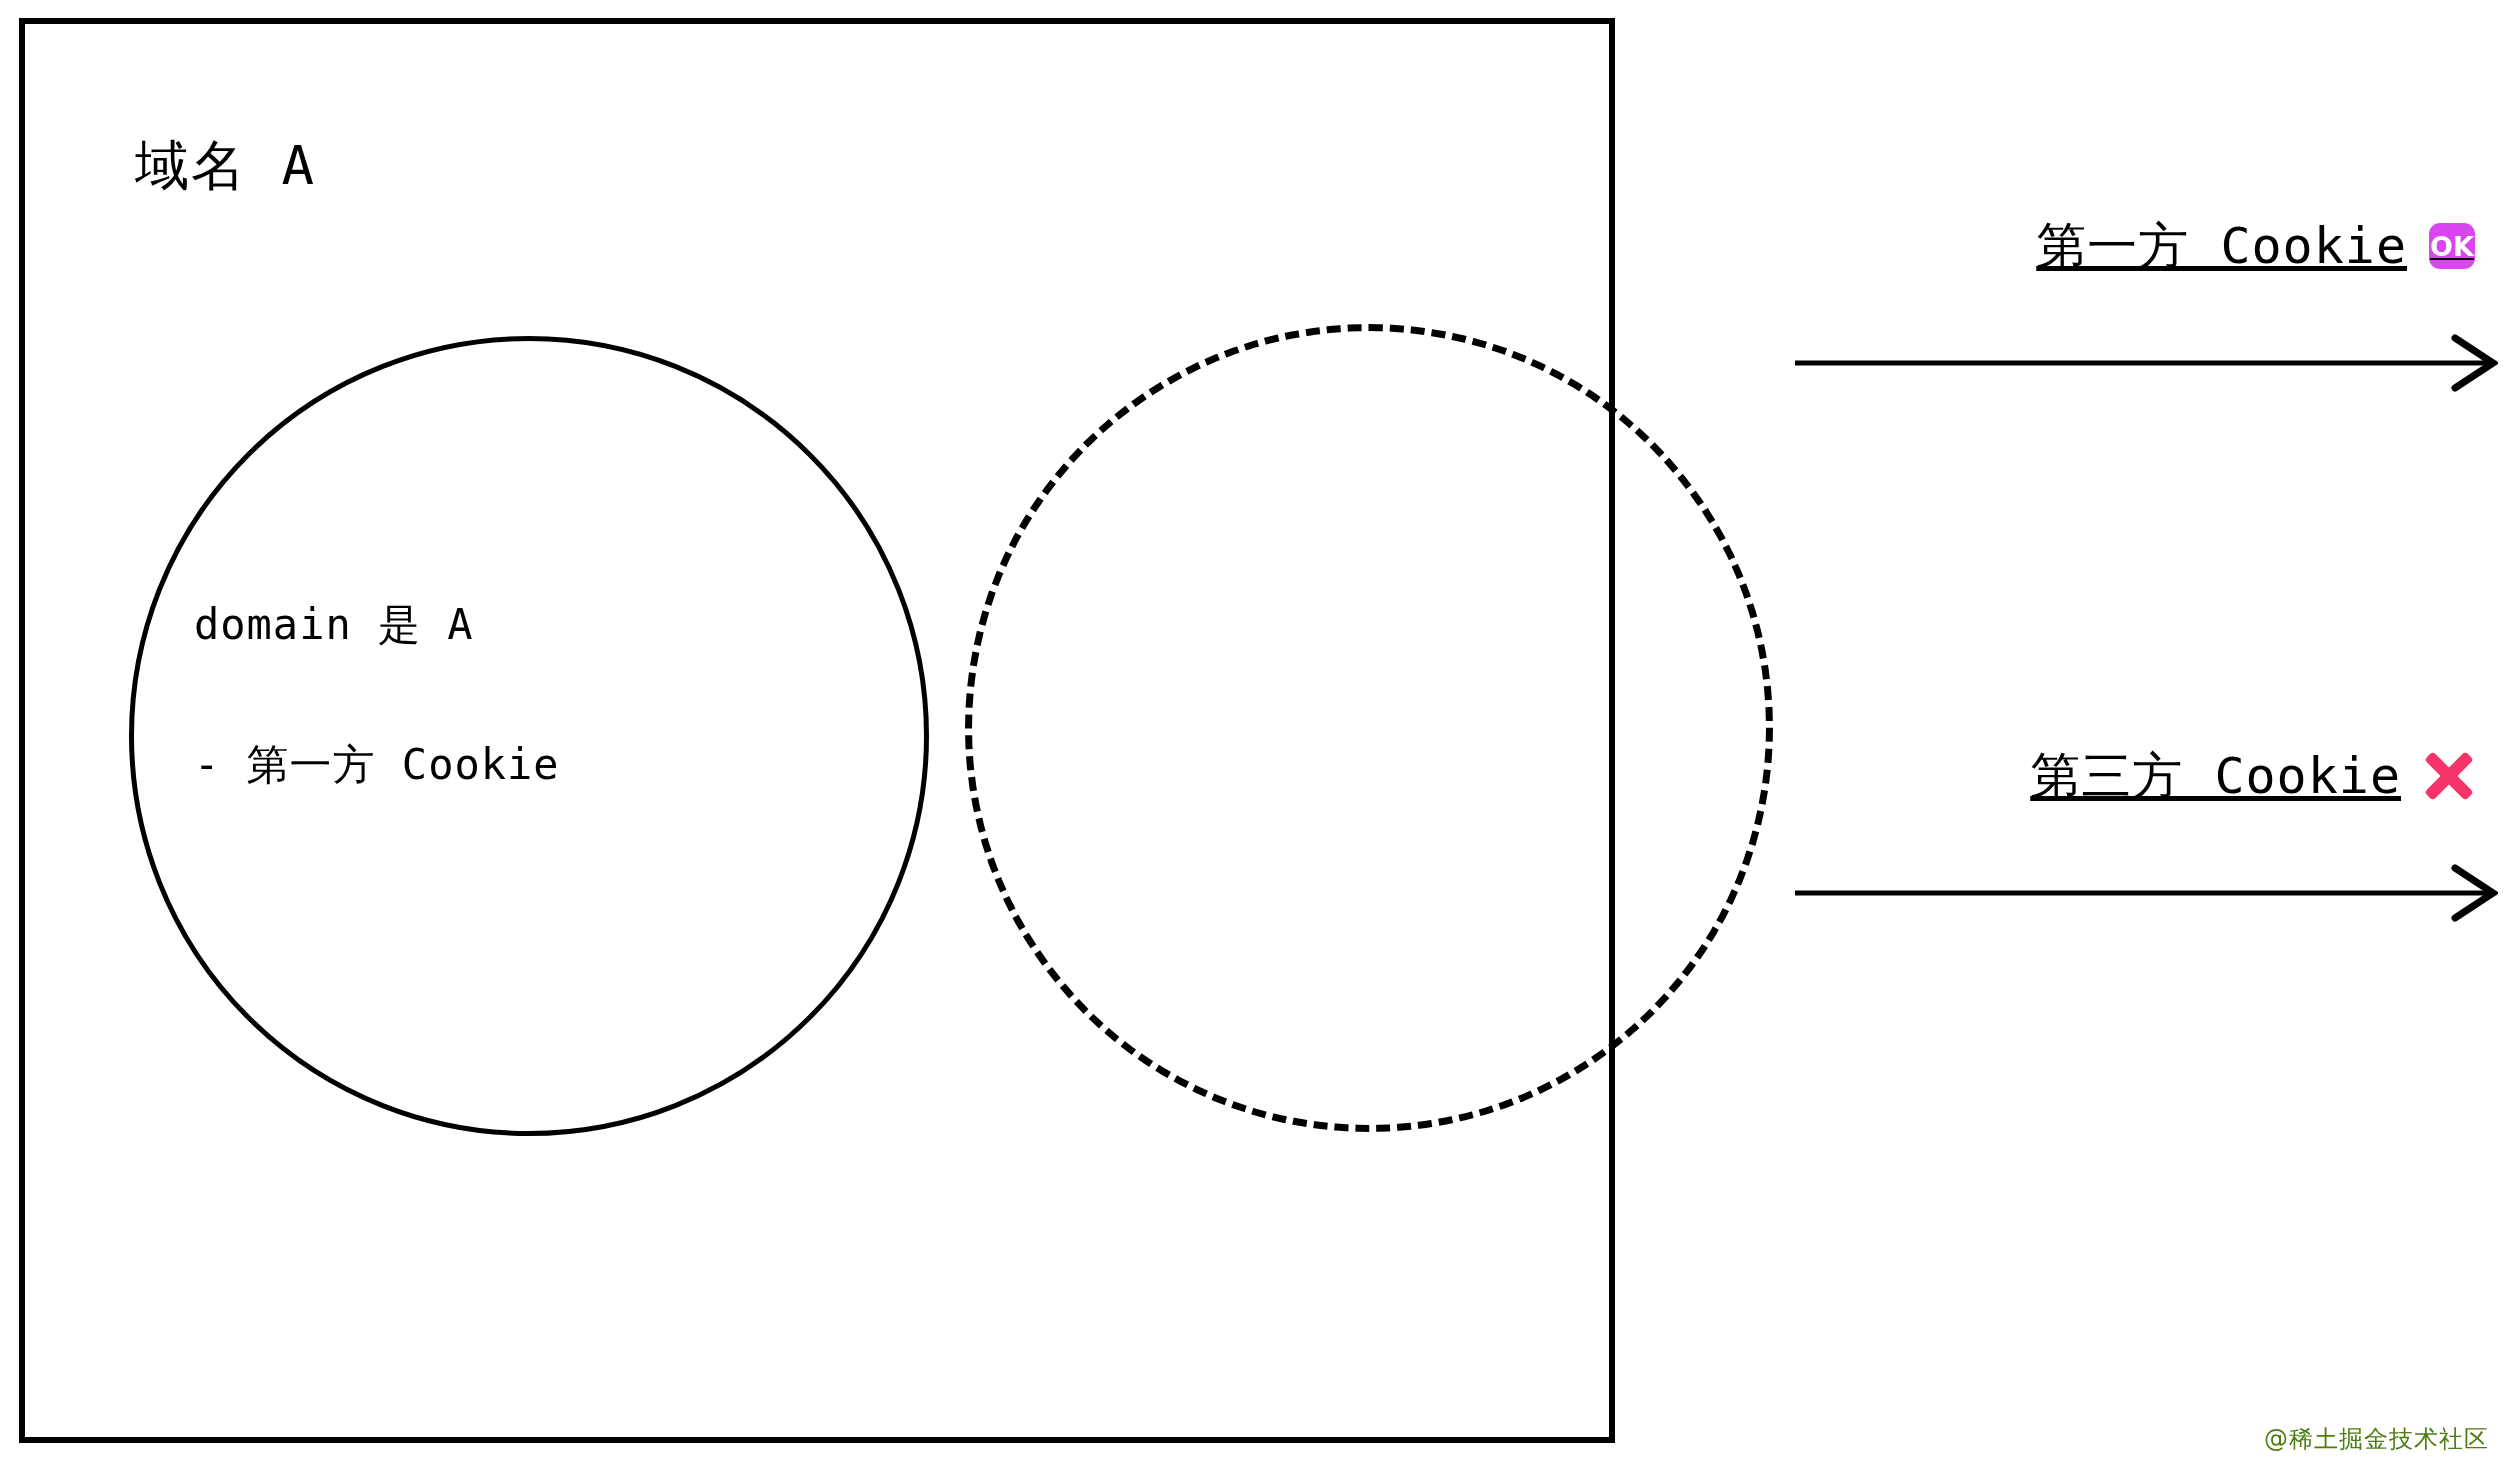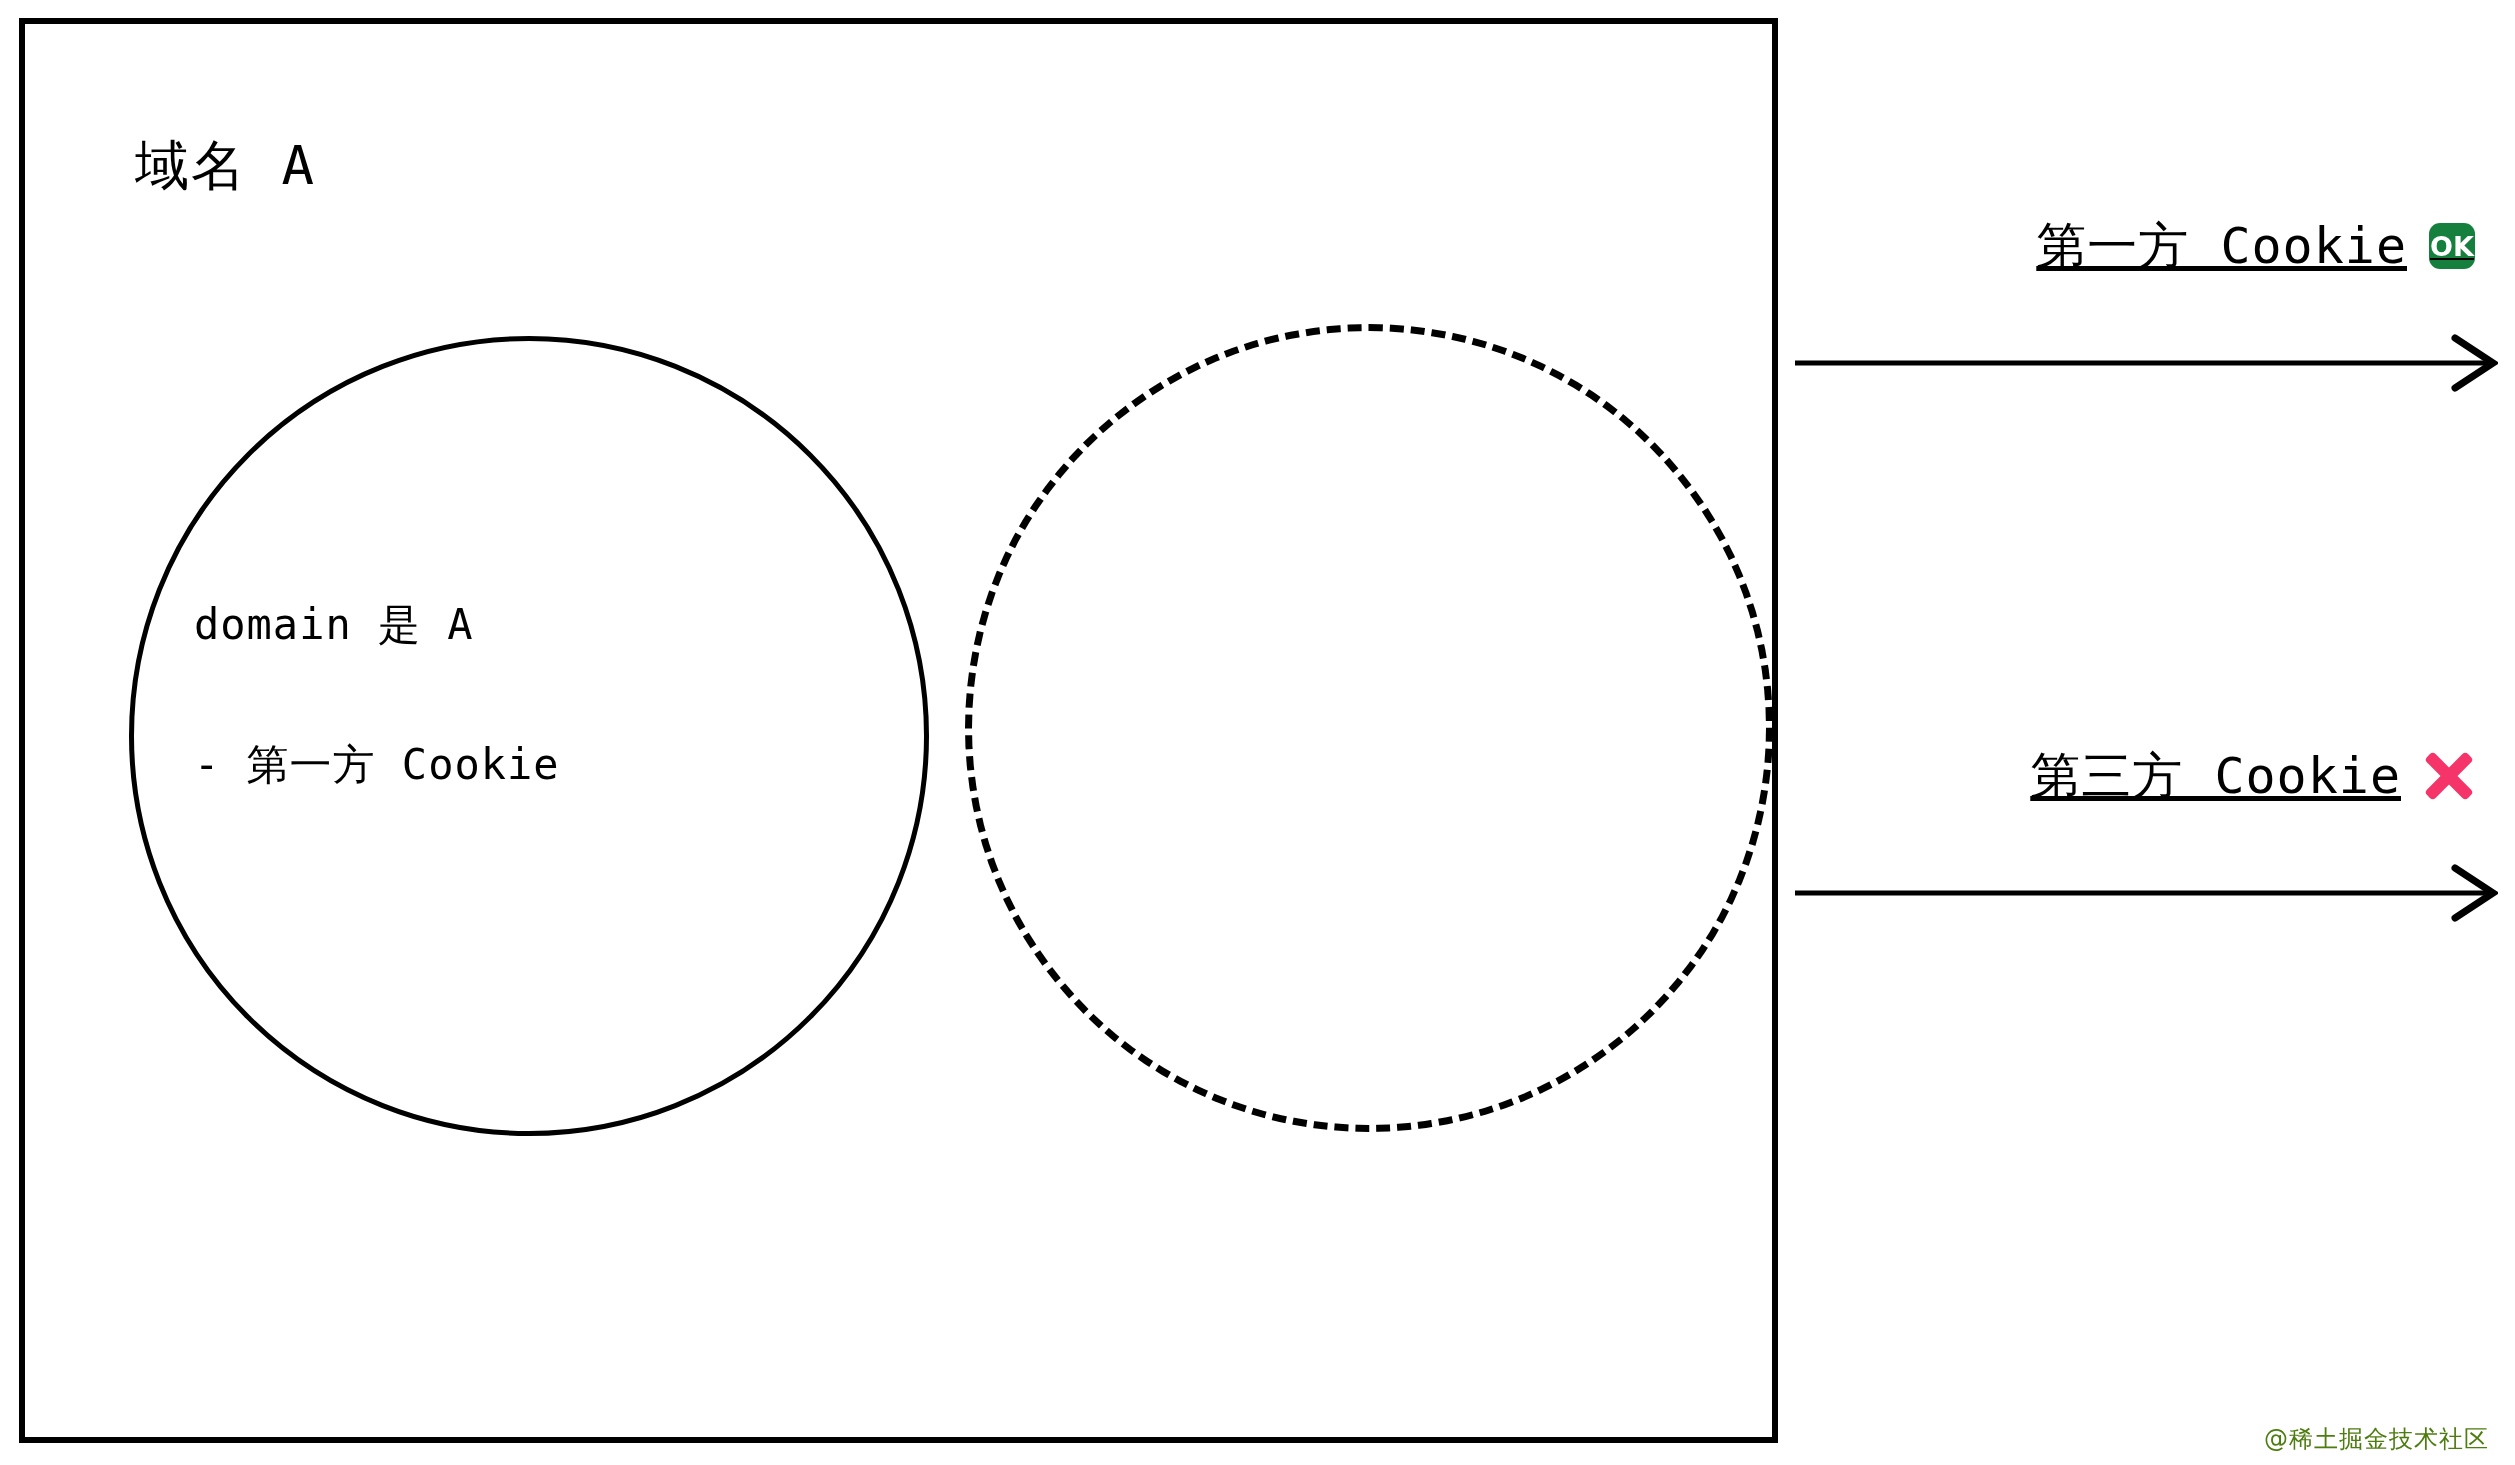--- a/index.html
+++ b/index.html
@@ -23,21 +23,21 @@
     top: 0;
     width: 2515px;
     height: 1465px;
   }
 
   
   .domain-box {
     position: absolute;
     left: 19px;
     top: 18px;
-    width: 1759px;
+    width: 1596px;
     height: 1425px;
     border: 6px solid #000000;
     box-sizing: border-box;
     background: #ffffff;
   }
 
   .domain-box-label {
     position: absolute;
     left: 110px;
     top: 112px;
@@ -114,21 +114,21 @@
   }
 
   
   .ok-badge {
     display: inline-flex;
     align-items: center;
     justify-content: center;
     width: 46px;
     height: 46px;
     border-radius: 11px;
-    background: #15803d;
+    background: #d946ef;
     color: #ffffff;
     font-size: 27px;
     font-weight: bold;
     letter-spacing: 0px;
     font-family: "DejaVu Sans", "Liberation Sans", sans-serif;
     line-height: 1;
   }
 
   
   .x-mark {

